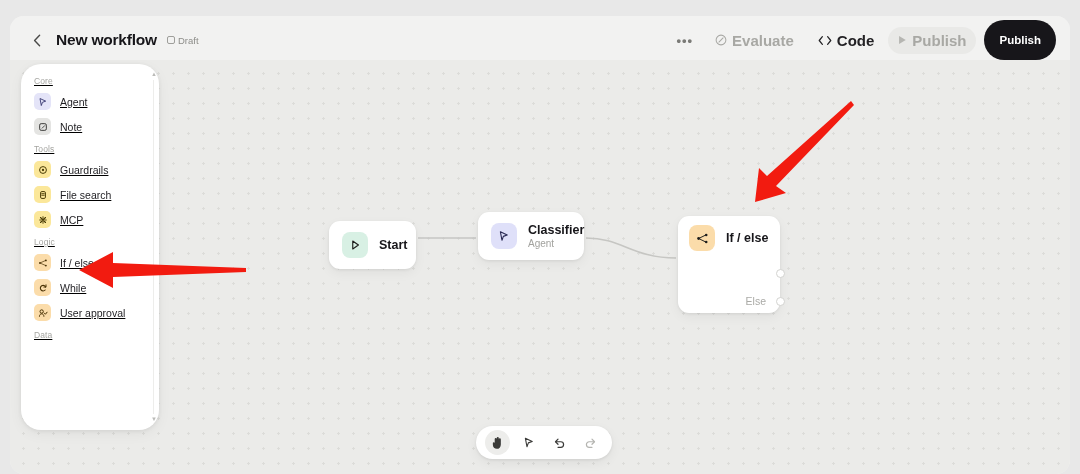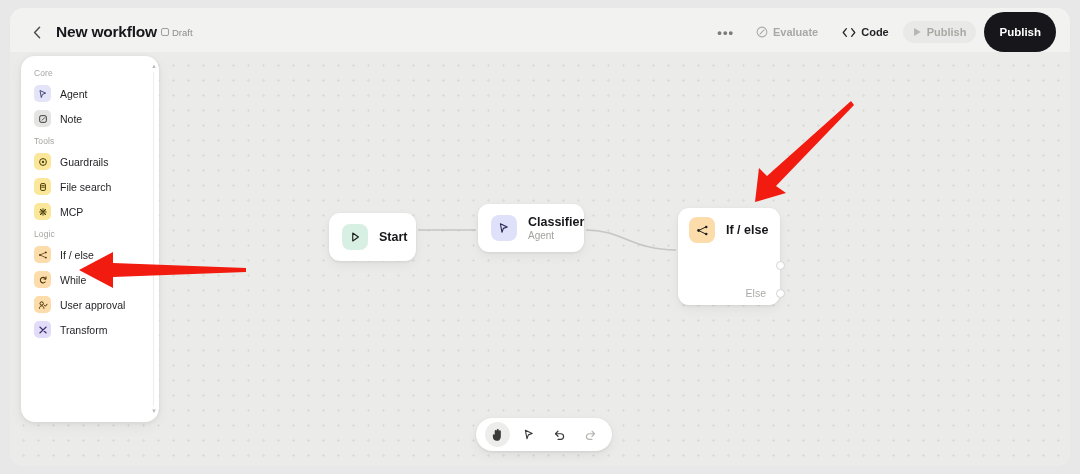--- a/index.html
+++ b/index.html
@@ -6,21 +6,21 @@
   html, body {
     width: 1080px; height: 474px;
     overflow: hidden;
     font-family: "Liberation Sans", sans-serif;
     background: #e8e8e8;
   }
 
   
   #app-window {
     position: absolute;
-    left: 10px; top: 8px;
+    left: 10px; top: 16px;
     width: 1060px; height: 458px;
     background: #f2f2f1;
     border-radius: 14px;
     overflow: hidden;
   }
 
   
   #header {
     position: absolute; left: 0; top: 0;
     width: 100%; height: 48px;
@@ -33,38 +33,38 @@
     display: flex; align-items: center; justify-content: center;
     color: #4a4a48; font-size: 14px; line-height: 1;
     cursor: pointer; flex: 0 0 auto;
   }
   #wf-title {
     margin-left: 10px;
     font-size: 15.5px; font-weight: bold; color: #17161a;
     letter-spacing: -0.2px; white-space: nowrap;
   }
   #draft-badge {
-    margin-left: 4px;
+    margin-left: 10px;
     display: flex; align-items: center; gap: 3px;
     font-size: 9.5px; color: #8d8d89;
   }
   #draft-badge .sq {
     width: 8px; height: 8px;
     border: 1px solid #9e9e9a; border-radius: 2px;
     display: inline-block;
   }
   #header-right {
     margin-left: auto;
     display: flex; align-items: center; gap: 4px;
   }
   .hdr-btn {
     display: flex; align-items: center; gap: 5px;
     padding: 5px 10px;
     border-radius: 999px;
-    font-size: 11px; font-weight: bold;
+    font-size: 15px; font-weight: bold;
     cursor: pointer; white-space: nowrap;
     background: transparent; border: none;
     font-family: inherit;
   }
   .hdr-dots { color: #7b7b77; letter-spacing: 1px; padding: 5px 8px; font-size: 13px; }
   .hdr-muted { color: #a8a8a4; }
   .hdr-dark  { color: #232225; }
   .hdr-pill-muted {
     color: #a8a8a4;
     background: #e9e9e7;
@@ -90,24 +90,25 @@
     background-position: 6px 6px;
     overflow: hidden;
   }
 
   
   #palette {
     position: absolute;
     left: 11px; top: 4px;
     width: 138px; height: 366px;
     background: #ffffff;
-    border-radius: 14px;
+    border-radius: 20px;
     box-shadow: 0 1px 4px rgba(0,0,0,0.07), 0 4px 14px rgba(0,0,0,0.05);
     padding: 7px 0 22px 0;
     overflow: hidden;
+    text-decoration: underline;
   }
   .pal-section {
     font-size: 8.5px; color: #a5a5a1;
     padding: 5px 0 3px 13px;
     letter-spacing: 0.1px;
   }
   .pal-item {
     display: flex; align-items: center; gap: 9px;
     padding: 4px 10px 4px 13px;
     cursor: pointer;
@@ -336,28 +337,21 @@
           <div class="pal-item">
             <span class="pal-ico" style="background: rgb(251, 220, 170);">
               <svg width="10" height="10" viewBox="0 0 12 12">
                 <circle cx="4.4" cy="4.2" r="2" stroke="#4a3205" stroke-width="1.2" fill="none"></circle>
                 <path d="M1.7 10c0-1.8 1.2-3 2.7-3s2.7 1.2 2.7 3" stroke="#4a3205" stroke-width="1.2" fill="none" stroke-linecap="round"></path>
                 <path d="M7.6 6.1l1.3 1.4 2-2.5" stroke="#4a3205" stroke-width="1.2" fill="none" stroke-linecap="round" stroke-linejoin="round"></path>
               </svg>
             </span>
             <span class="pal-lbl">User approval</span>
           </div>
-          <div class="pal-item">
-            <span class="pal-ico" style="background: rgb(226, 220, 248);">
-              <svg width="10" height="10" viewBox="0 0 12 12">
-                <path d="M2.2 2.4l7.6 7.2M9.8 2.4L2.2 9.6" stroke="#3b2f6e" stroke-width="1.3" stroke-linecap="round"></path>
-              </svg>
-            </span>
-            <span class="pal-lbl">Transform</span>
-          </div>
+          <div class="pal-section">Data</div>
         </div>
       <div id="pal-scroll">
         <div class="arr up">▲</div>
         <div class="track"></div>
         <div class="arr dn">▼</div>
       </div>
     </div>
 
     <div class="node" id="node-start">
       <div class="node-head">

